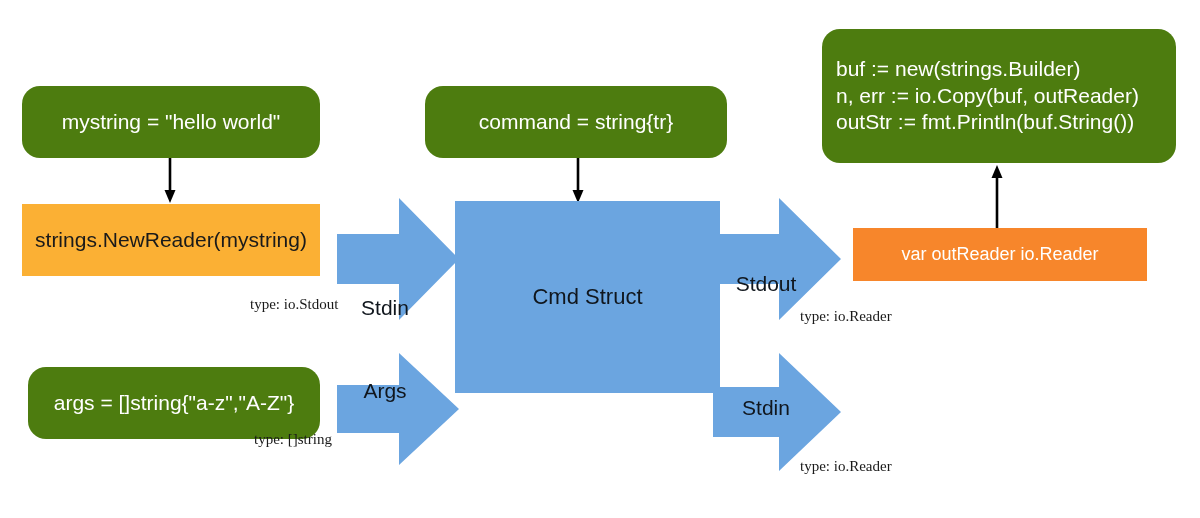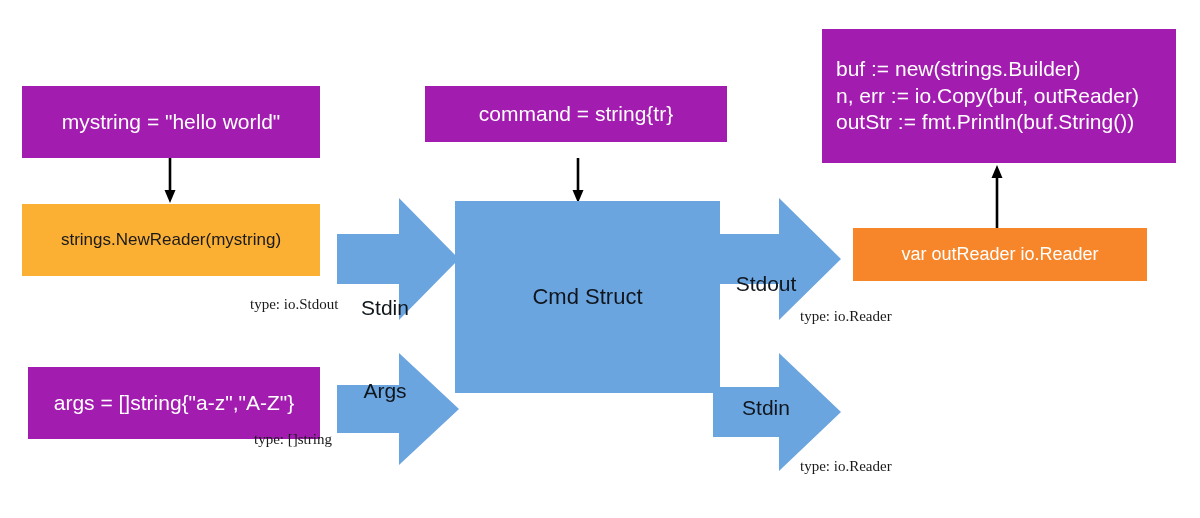--- a/index.html
+++ b/index.html
@@ -21,22 +21,23 @@
     position: absolute;
     box-sizing: border-box;
     display: flex;
     align-items: center;
     justify-content: center;
     text-align: center;
     line-height: 1.28;
     white-space: pre-line;
   }
   .box-red {
-    background: #a21caf;
+    background: #4d7c0f;
     color: #ffffff;
+    border-radius: 18px;
   }
   .box-amber {
     background: #fbb034;
     color: #1a1a1a;
   }
   .box-orange {
     background: #f7862b;
     color: #ffffff;
   }
   .box-blue {
@@ -77,21 +78,21 @@
 
   <div class="box box-red" style="left:22px; top:86px; width:298px; height:72px; font-size:21px;">mystring = "hello world"</div>
 
   <div class="line-arrow" style="left:155px; top:158px;">
     <svg width="30" height="46" viewBox="0 0 30 46">
       <line x1="15" y1="0" x2="15" y2="35" stroke="#000000" stroke-width="2.6"></line>
       <polygon points="15,45 9.5,32 20.5,32" fill="#000000"></polygon>
     </svg>
   </div>
 
-  <div class="box box-amber" style="left:22px; top:204px; width:298px; height:72px; font-size:17px;">strings.NewReader(mystring)</div>
+  <div class="box box-amber" style="left:22px; top:204px; width:298px; height:72px; font-size:21px;">strings.NewReader(mystring)</div>
 
   <div class="caption" style="left:250px; top:296px;">type: io.Stdout</div>
 
   <div class="box box-red" style="left:28px; top:367px; width:292px; height:72px; font-size:21px;">args = []string{"a-z","A-Z"}</div>
 
   <div class="caption" style="left:254px; top:431px;">type: []string</div>
 
   <div class="arrow-block" style="left:337px; top:198px;">
     <svg width="122" height="122" viewBox="0 0 122 122">
       <polygon points="0,36 62,36 62,0 122,61 62,122 62,86 0,86" fill="#6ba5e0"></polygon>
@@ -99,21 +100,21 @@
   </div>
   <div class="arrow-label" style="left:337px; top:248px; width:96px;margin-top:48px;">Stdin</div>
 
   <div class="arrow-block" style="left:337px; top:353px;">
     <svg width="122" height="112" viewBox="0 0 122 112">
       <polygon points="0,32 62,32 62,0 122,56 62,112 62,80 0,80" fill="#6ba5e0"></polygon>
     </svg>
   </div>
   <div class="arrow-label" style="left:337px; top:379px; width:96px;">Args</div>
 
-  <div class="box box-red" style="left:425px; top:86px; width:302px; height:56px; font-size:21px;">command = string{tr}</div>
+  <div class="box box-red" style="left:425px; top:86px; width:302px; height:72px; font-size:21px;">command = string{tr}</div>
 
   <div class="line-arrow" style="left:563px; top:158px;">
     <svg width="30" height="46" viewBox="0 0 30 46">
       <line x1="15" y1="0" x2="15" y2="35" stroke="#000000" stroke-width="2.6"></line>
       <polygon points="15,45 9.5,32 20.5,32" fill="#000000"></polygon>
     </svg>
   </div>
 
   <div class="box box-blue" style="left:455px; top:201px; width:265px; height:192px; font-size:22px;">Cmd Struct</div>
 

